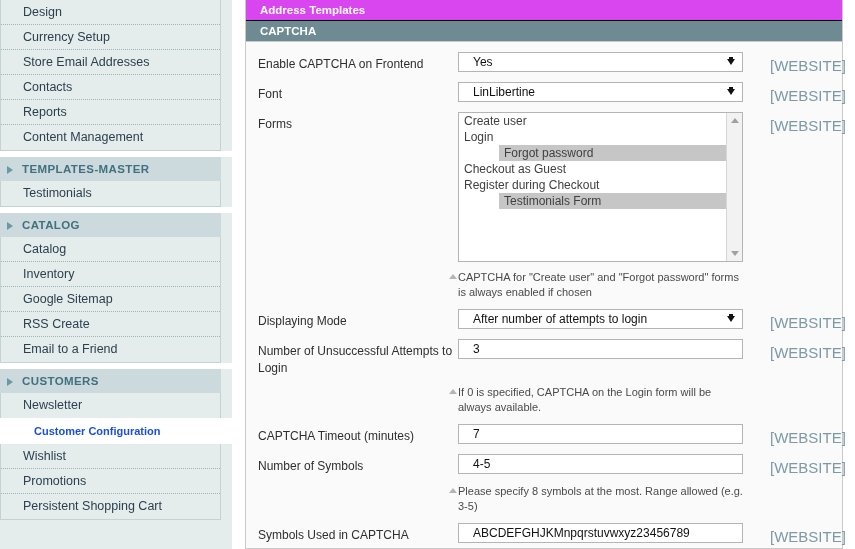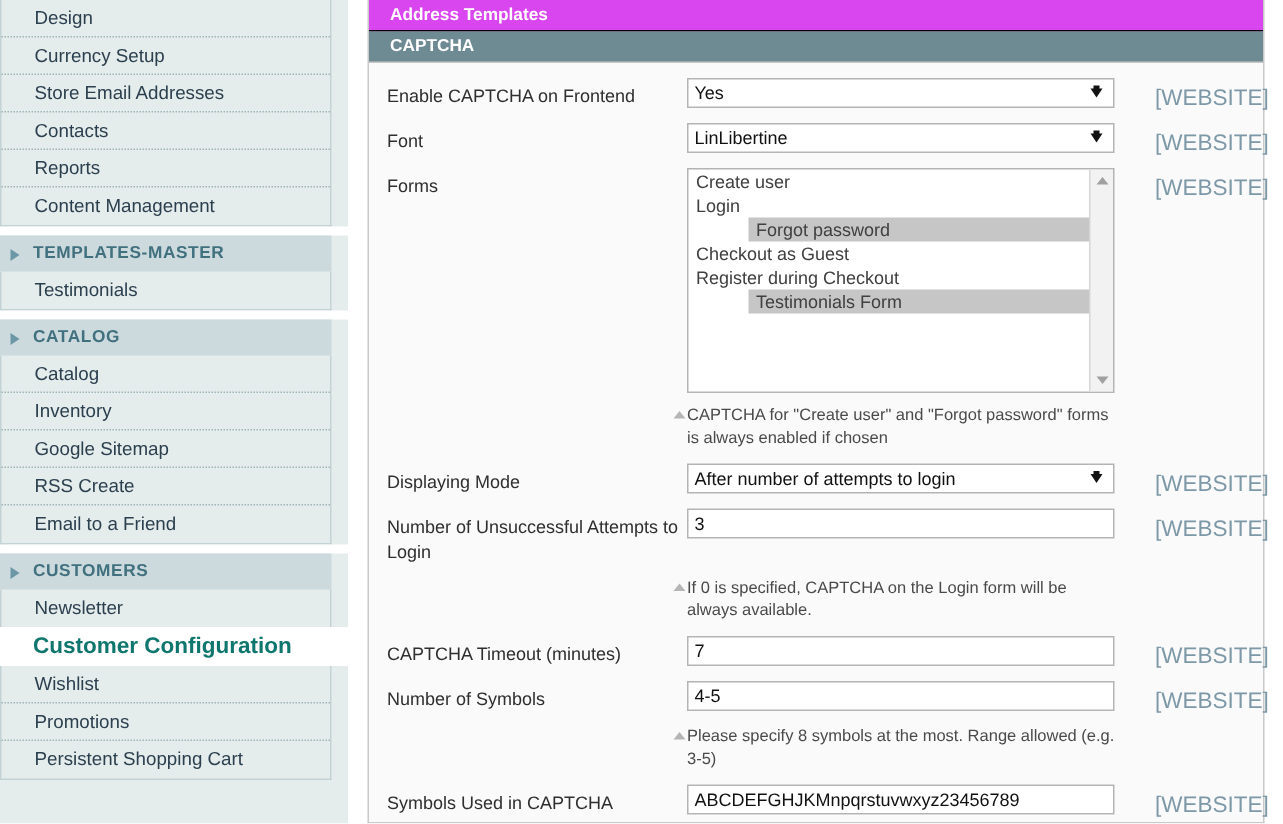--- a/index.html
+++ b/index.html
@@ -66,24 +66,24 @@
     left: 7px; top: 9px;
     width: 0; height: 0;
     border-top: 4px solid transparent;
     border-bottom: 4px solid transparent;
     border-left: 6px solid #6b97a6;
   }
   .spacer-white { height: 6px; background: #ffffff; width: 233px; }
   .activebar {
     height: 26px; line-height: 26px;
     background: #ffffff;
-    padding-left: 22px;
-    font-size: 15px;
+    padding-left: 34px;
+    font-size: 11px;
     font-weight: bold;
-    color: #0f766e;
+    color: #1d4ed8;
     width: 233px;
     cursor: pointer;
   }
 
   
   #main {
     flex: 1;
     position: relative;
     background: #ffffff;
     padding-left: 12px;
@@ -142,21 +142,21 @@
   }
 
   select.sel, input.txt {
     width: 285px;
     height: 20px;
     font-family: "Liberation Sans", sans-serif;
     font-size: 12px;
     color: #111;
     border: 1px solid #b4b4b4;
     background: #ffffff;
-    padding: 0 4px;
+    padding: 0 14px;
     outline: none;
     border-radius: 0;
     -webkit-appearance: none;
     appearance: none;
   }
   .selwrap { position: relative; width: 285px; }
   .selwrap .caret {
     position: absolute;
     right: 8px; top: 7px;
     width: 0; height: 0;

